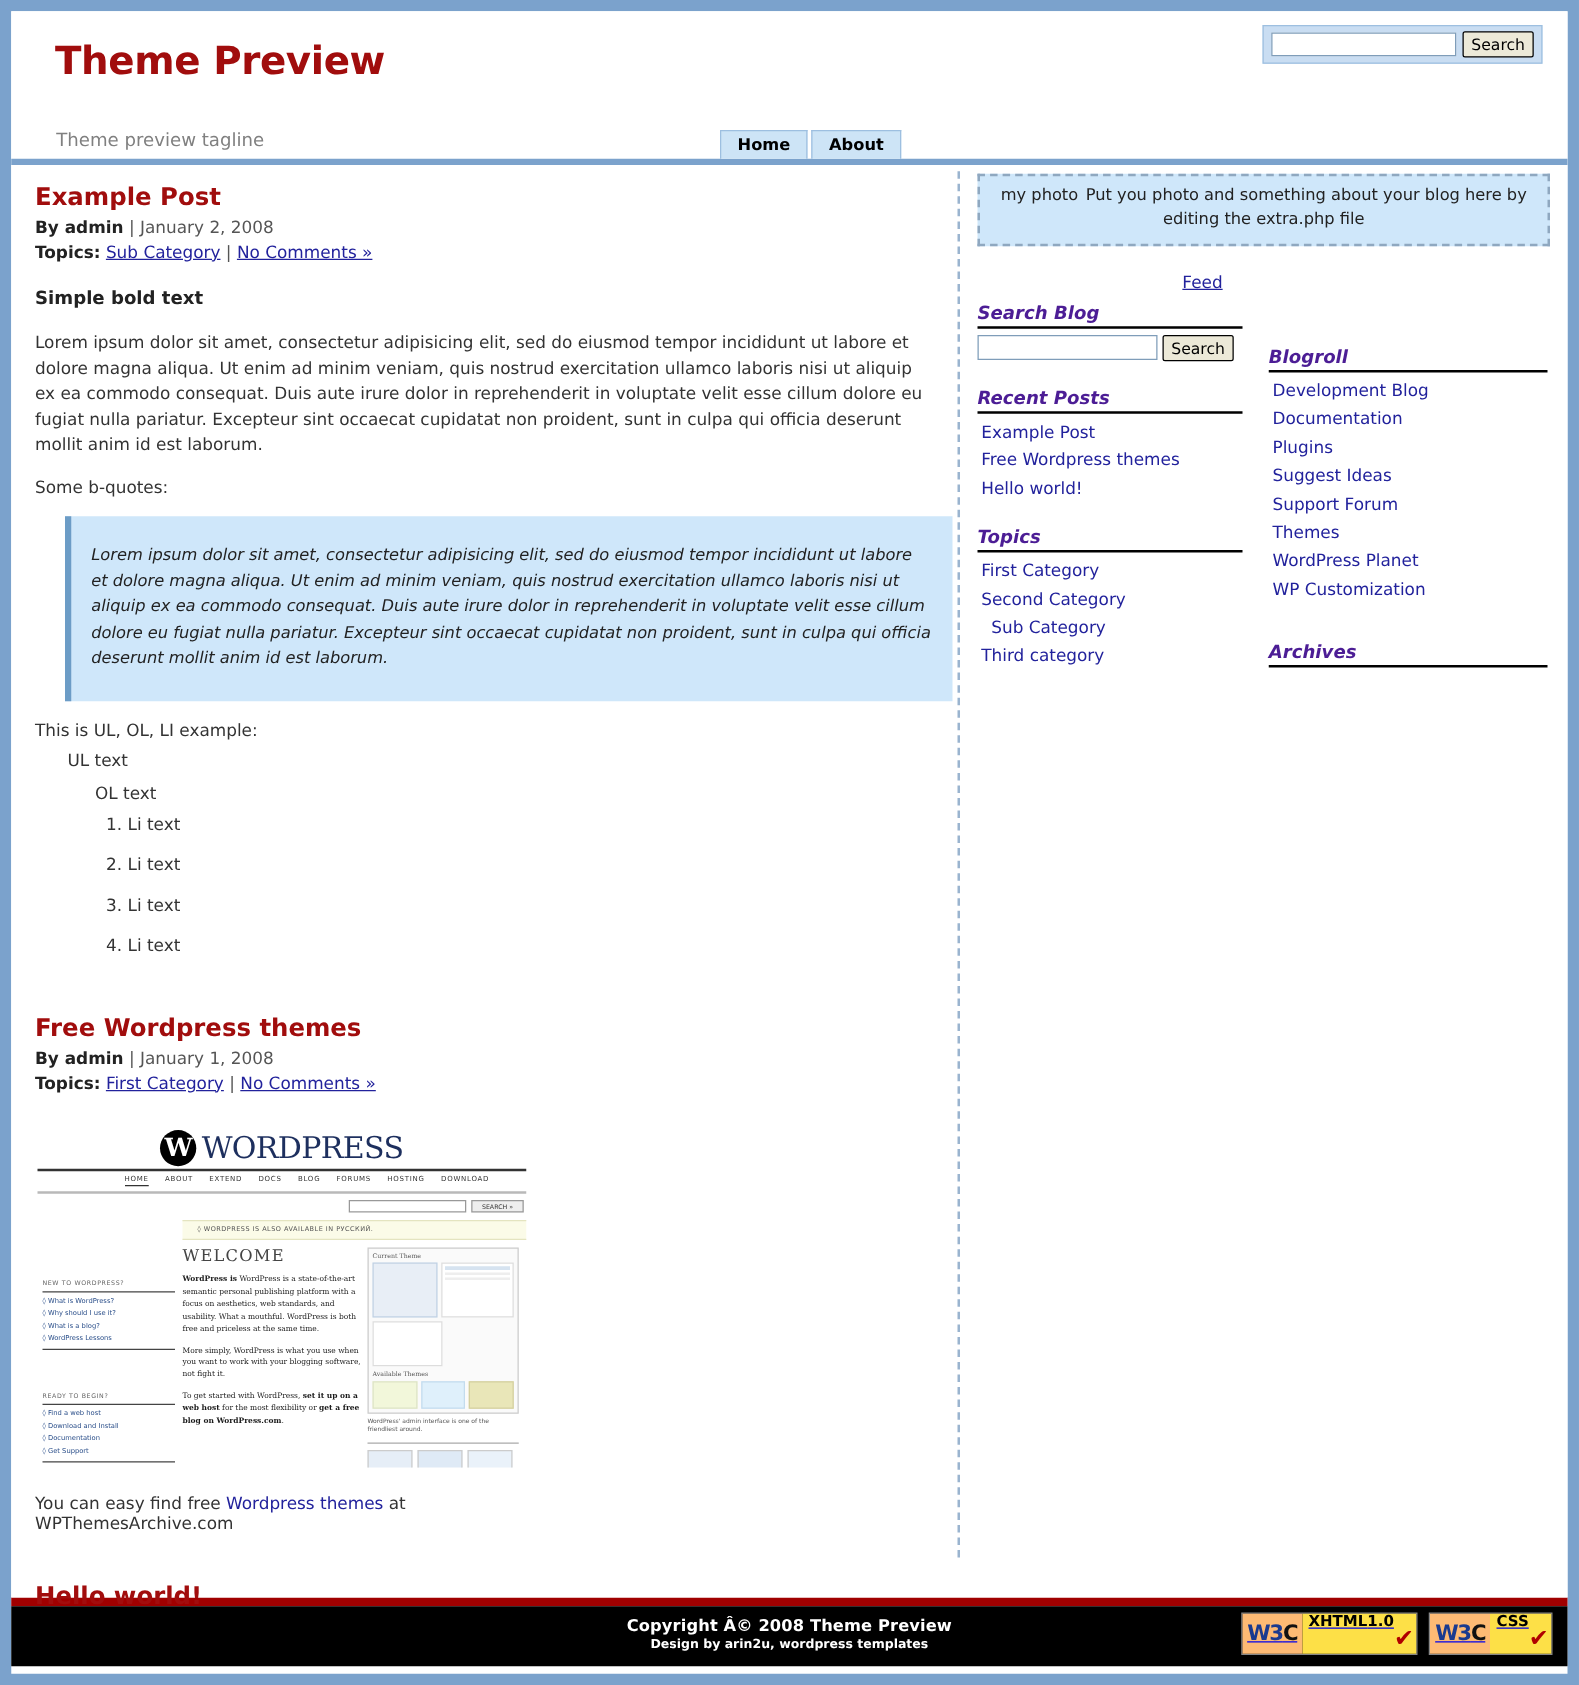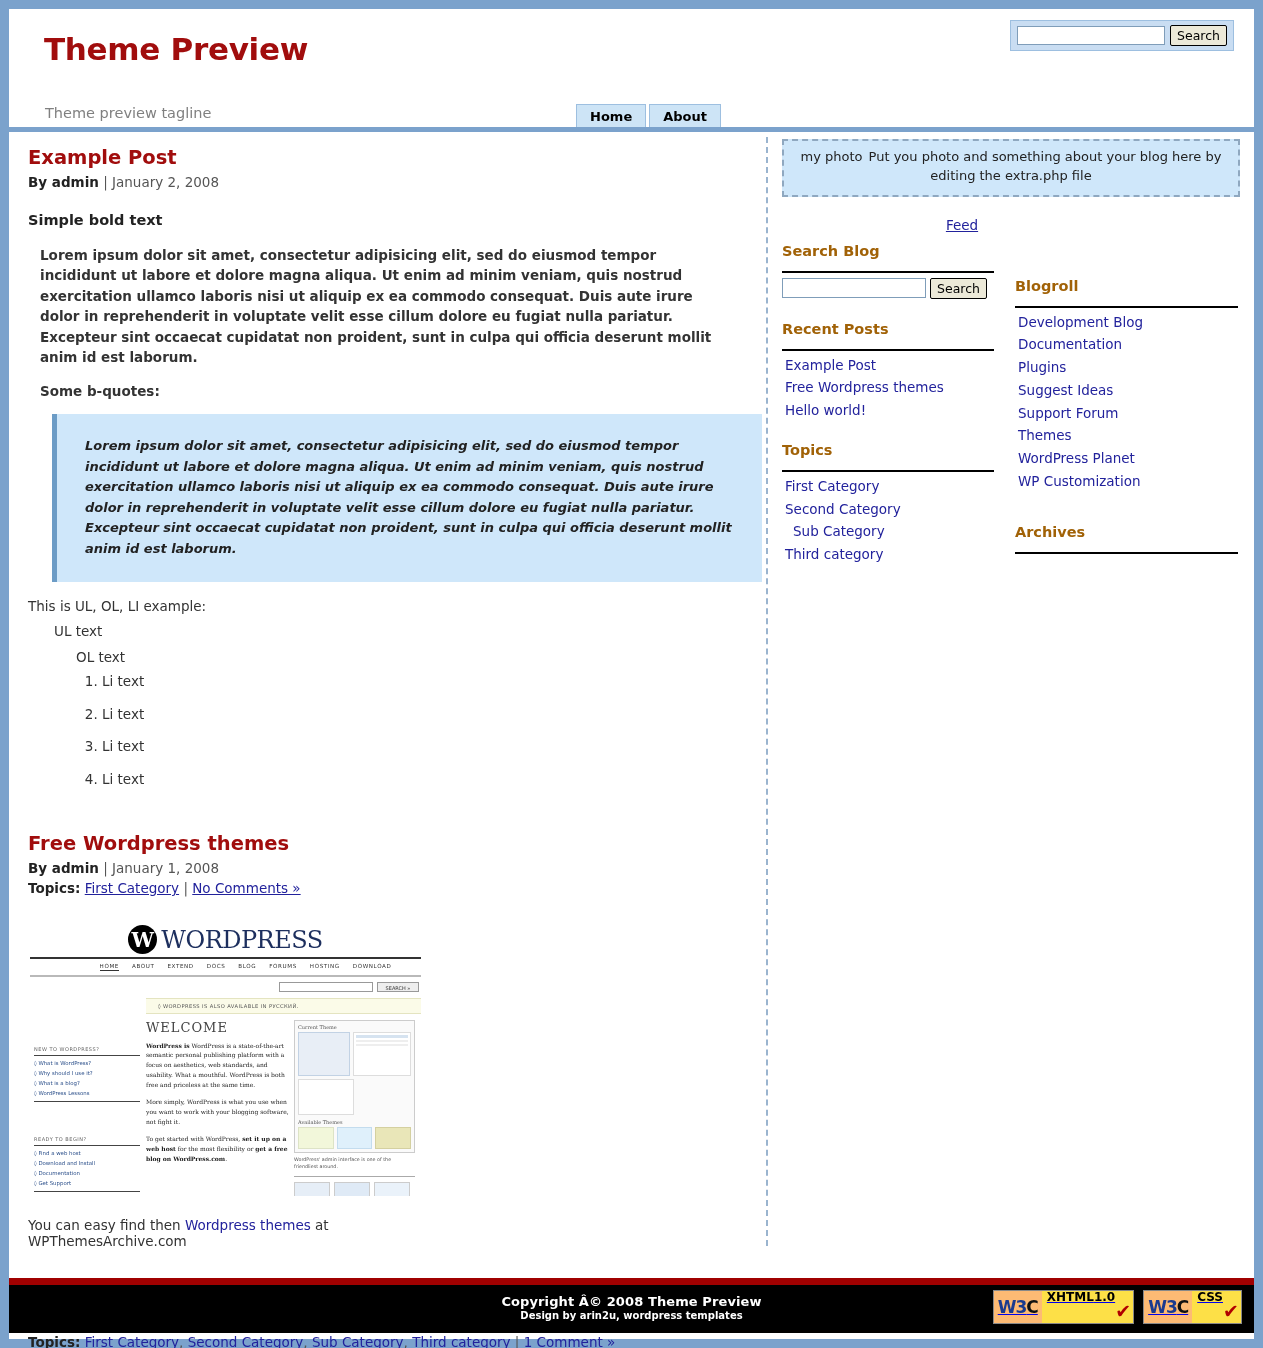--- a/index.html
+++ b/index.html
@@ -149,21 +149,21 @@
     color: #555;
     line-height: 1.45;
   }
   .post-meta .byline { font-weight: bold; color: #222; }
   .post-meta a { color: #22229c; }
   .post-body {
     font-size: 13.5px;
     color: #333;
     line-height: 1.52;
   }
-  .post-body p { margin: 13px 12px; font-weight: bold; }
+  .post-body p { margin: 13px 0; }
   .bold-line {
     font-size: 14.5px;
     font-weight: bold;
     color: #222;
     margin: 16px 0 14px 0;
   }
   blockquote {
     background: #cfe7fa;
     border-left: 5px solid #6c9cc6;
     margin: 10px 0 14px 24px;
@@ -220,25 +220,26 @@
     display: flex;
     margin-top: 9px;
   }
   .sb-col-left { width: 228px; padding-right: 16px; }
   .sb-col-right { width: 228px; padding-left: 5px; }
 
   .widget { margin-bottom: 18px; }
   .widget h3 {
     font-size: 14.5px;
     font-weight: bold;
-    color: #a16207;
+    color: #4c1d95;
     margin: 0 0 3px 0;
-    padding-bottom: 12px;
+    padding-bottom: 2px;
     border-bottom: 2px solid #000;
     font-family: "DejaVu Sans", sans-serif;
+    font-style: italic;
   }
   .widget ul {
     list-style: none;
     margin: 3px 0 0 0;
     padding: 0 0 0 3px;
   }
   .widget li { line-height: 1.42; }
   .widget li a {
     font-size: 13.5px;
     color: #22229c;
@@ -437,20 +438,26 @@
 
     <div class="content">
 
       <div class="post">
         <h2 class="post-title">Example Post</h2>
         <div class="post-meta">
           <div>
             <span class="byline">By admin</span>
             <span>|</span>
             <span>January 2, 2008</span>
+          </div>
+          <div>
+            <span class="byline">Topics:</span>
+            <a href="#">Sub Category</a>
+            <span>|</span>
+            <a href="#">No Comments »</a>
           </div>
         </div>
 
         <div class="post-body">
           <div class="bold-line">Simple bold text</div>
           <p>Lorem ipsum dolor sit amet, consectetur adipisicing elit, sed do eiusmod tempor incididunt ut labore et dolore magna aliqua. Ut enim ad minim veniam, quis nostrud exercitation ullamco laboris nisi ut aliquip ex ea commodo consequat. Duis aute irure dolor in reprehenderit in voluptate velit esse cillum dolore eu fugiat nulla pariatur. Excepteur sint occaecat cupidatat non proident, sunt in culpa qui officia deserunt mollit anim id est laborum.</p>
           <p>Some b-quotes:</p>
           <blockquote>
             <p>Lorem ipsum dolor sit amet, consectetur adipisicing elit, sed do eiusmod tempor incididunt ut labore et dolore magna aliqua. Ut enim ad minim veniam, quis nostrud exercitation ullamco laboris nisi ut aliquip ex ea commodo consequat. Duis aute irure dolor in reprehenderit in voluptate velit esse cillum dolore eu fugiat nulla pariatur. Excepteur sint occaecat cupidatat non proident, sunt in culpa qui officia deserunt mollit anim id est laborum.</p>
           </blockquote>
@@ -562,21 +569,21 @@
                   <div style="width:36px;height:28px;border:1px solid #ccc;background:#e6eef7;"></div>
                   <div style="width:36px;height:28px;border:1px solid #ccc;background:#dfeaf6;"></div>
                   <div style="width:36px;height:28px;border:1px solid #ccc;background:#eaf2fa;"></div>
                 </div>
               </div>
             </div>
 
           </div>
 
           <div class="shot-caption">
-            <span>You can easy find then </span><a href="#">Wordpress themes</a><span> at WPThemesArchive.com</span>
+            <span>You can easy find free </span><a href="#">Wordpress themes</a><span> at WPThemesArchive.com</span>
           </div>
         </div>
       </div>
 
       <div class="post" style="margin-top:38px;">
         <h2 class="post-title">Hello world!</h2>
         <div class="post-meta">
           <div>
             <span class="byline">By admin</span>
             <span>|</span>

